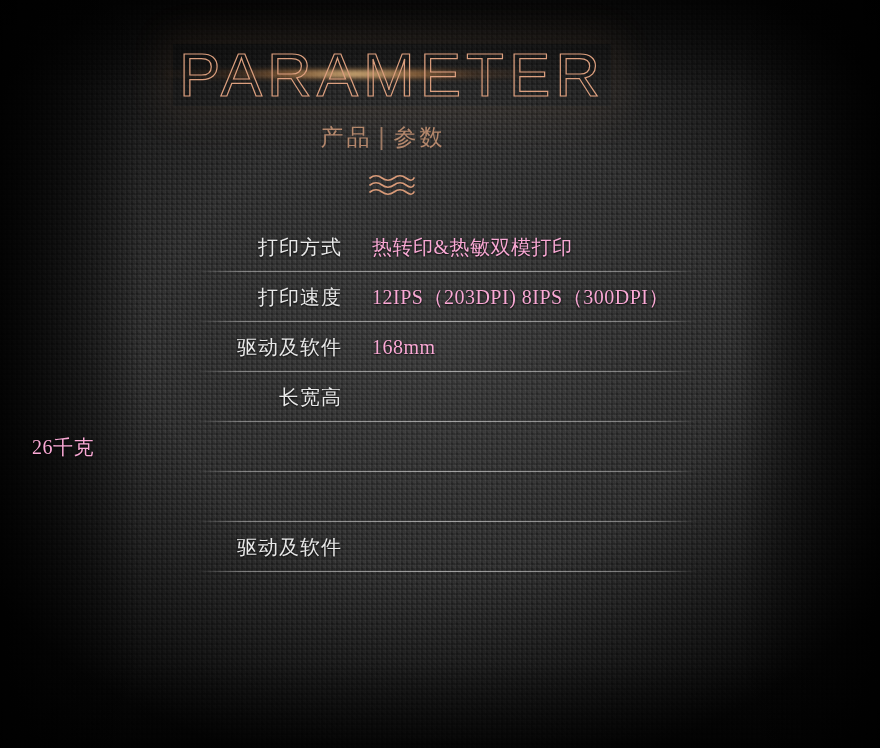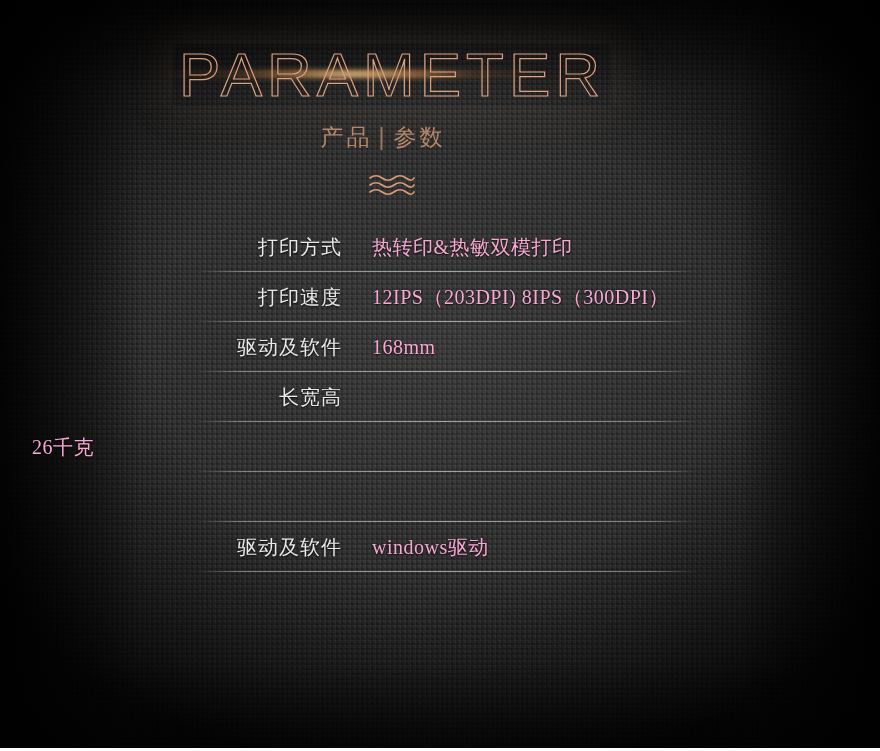--- a/index.html
+++ b/index.html
@@ -270,21 +270,20 @@
 
       <div class="spec-row">
         <div class="spec-value">26千克</div>
       </div>
 
       <div class="spec-row">
       </div>
 
       <div class="spec-row">
         <div class="spec-label">驱动及软件</div>
-        <div class="spec-value">windows驱动</div>
       </div>
 
 
     </div>
 
   </div>
 
   <div class="bottom-strip"></div>
 </div>
 

